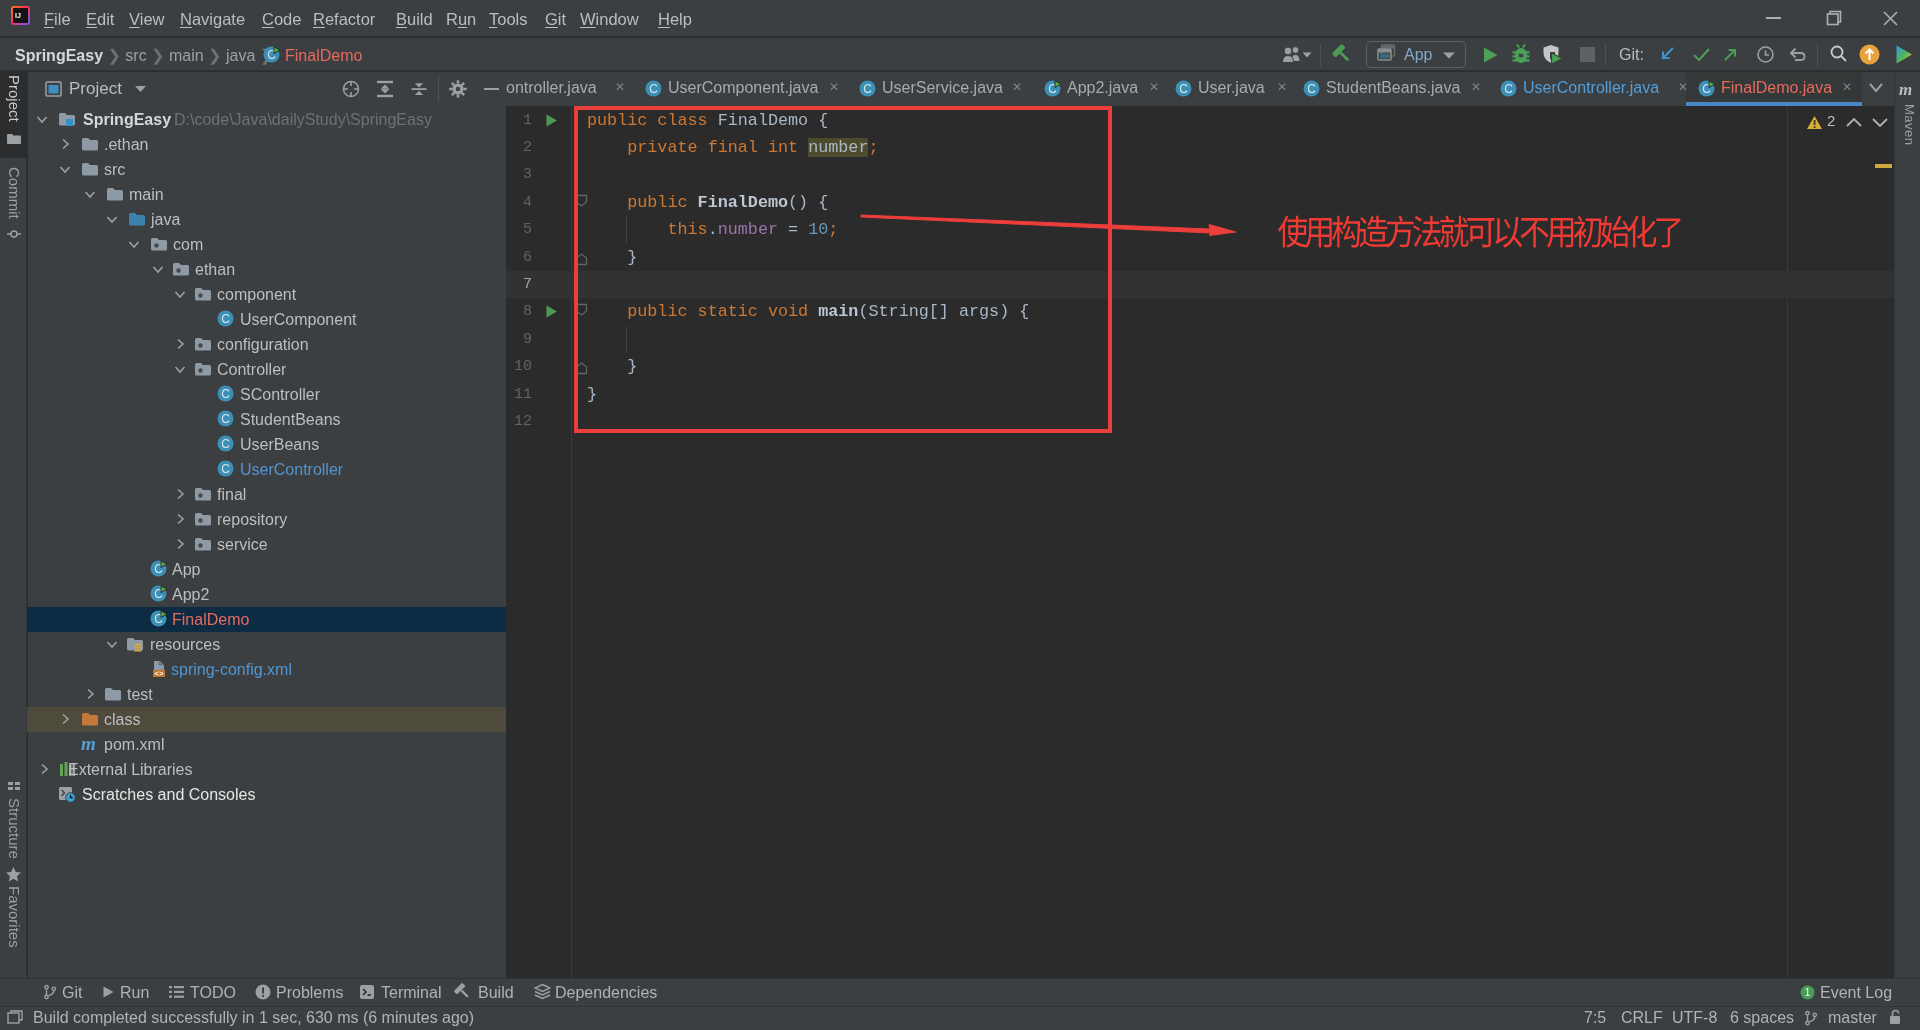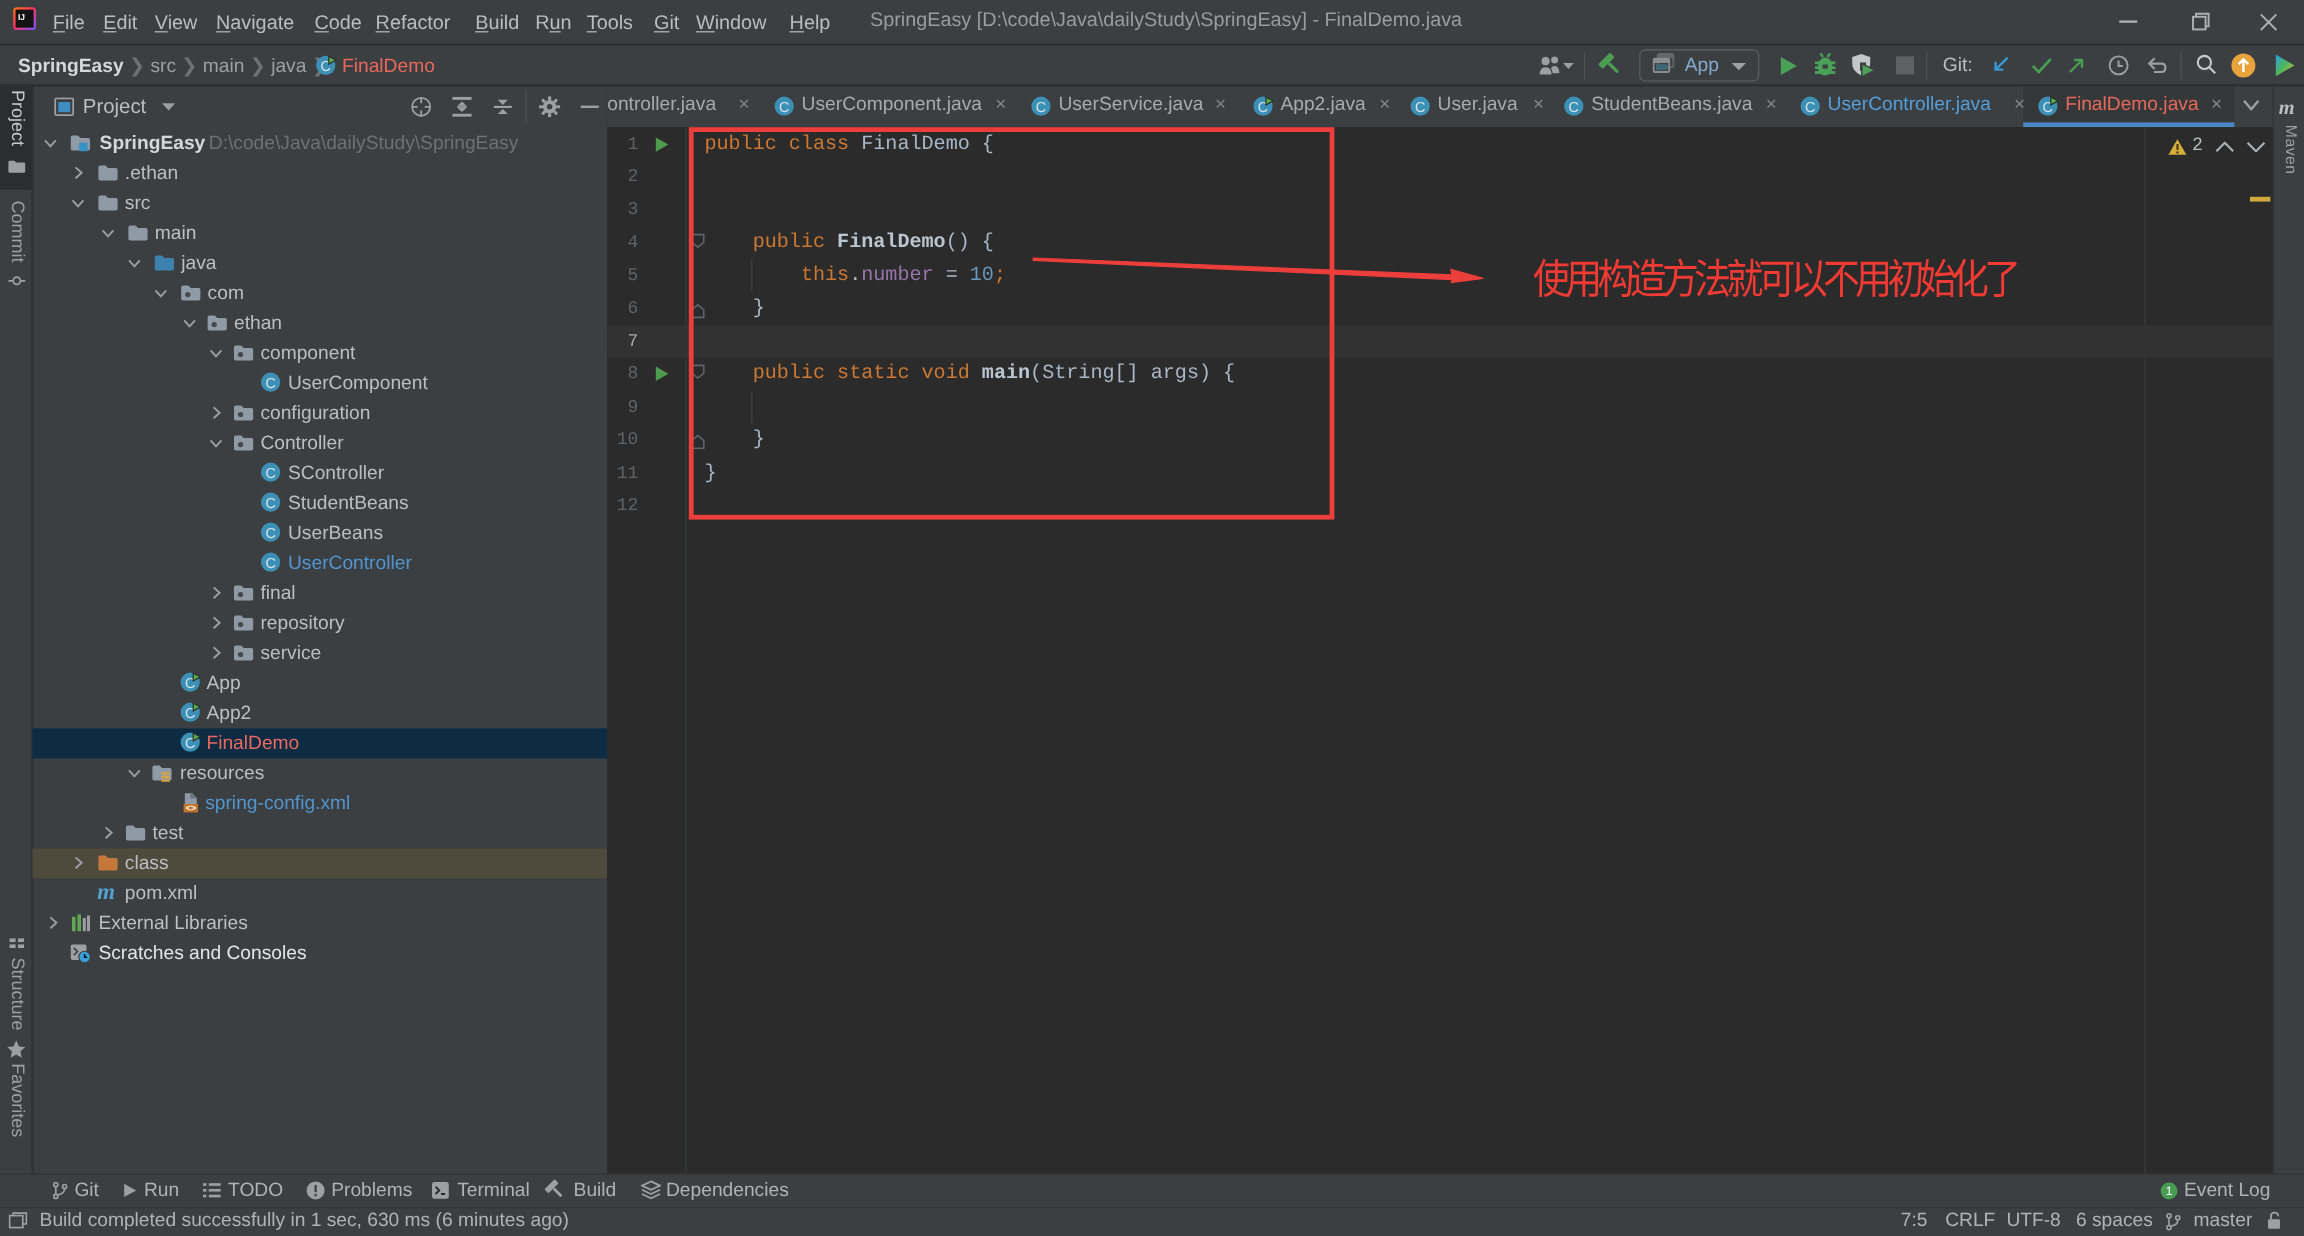--- a/index.html
+++ b/index.html
@@ -113,21 +113,20 @@
         </g>
 </defs>
     </svg>
 
 
 <div style="position:absolute;left:0;top:0;width:1920px;height:37px;background:#3c3f41;border-bottom:1px solid #2f3234"></div>
 <div style="position:absolute;left:11px;top:6px;width:19px;height:19px;border-radius:3px;background:linear-gradient(135deg,#f97a12,#fe315d 45%,#6b57ff)"></div>
 <div style="position:absolute;left:13px;top:8px;width:15px;height:15px;background:#131313"></div>
 <div style="position:absolute;left:15px;top:10px;font-size:7px;font-weight:bold;color:#fff;line-height:11px">IJ</div>
 <div class="mi" style="left:44px"><u>F</u>ile</div><div class="mi" style="left:86px"><u>E</u>dit</div><div class="mi" style="left:129px"><u>V</u>iew</div><div class="mi" style="left:180px"><u>N</u>avigate</div><div class="mi" style="left:262px"><u>C</u>ode</div><div class="mi" style="left:313px"><u>R</u>efactor</div><div class="mi" style="left:396px"><u>B</u>uild</div><div class="mi" style="left:446px">R<u>u</u>n</div><div class="mi" style="left:489px"><u>T</u>ools</div><div class="mi" style="left:545px"><u>G</u>it</div><div class="mi" style="left:580px"><u>W</u>indow</div><div class="mi" style="left:658px"><u>H</u>elp</div>
-<div style="position:absolute;left:725px;top:8px;font-size:16.5px;color:#9a9da0">SpringEasy [D:\code\Java\dailyStudy\SpringEasy] - FinalDemo.java</div>
 <div style="position:absolute;left:1766px;top:17px;width:15px;height:2px;background:#afafaf"></div>
 <svg class="ic" style="left:1826px;top:10px" width="16" height="16">
       <path d="M4 4 V1.5 H14.5 V12 H12" fill="none" stroke="#afafaf" stroke-width="1.6"></path>
       <rect x="1.5" y="4" width="10.5" height="10.5" fill="none" stroke="#afafaf" stroke-width="1.6"></rect>
     </svg>
 <svg class="ic" style="left:1883px;top:11px" width="15" height="15">
       <path d="M1 1 L14 14 M14 1 L1 14" stroke="#afafaf" stroke-width="1.6"></path>
     </svg>
 
 
@@ -455,21 +454,21 @@
 <svg class="ic" style="left:81px;top:735px" width="18" height="18">
       <use href="#maven"></use>
     </svg>
 <div class="tl" style="left:104px;top:732px;color:#bcbec2;font-weight:normal">pom.xml</div>
 <svg class="ic" style="left:36px;top:761px" width="16" height="16">
       <use href="#chevr"></use>
     </svg>
 <svg class="ic" style="left:58px;top:760px" width="18" height="18">
       <use href="#extlib"></use>
     </svg>
-<div class="tl" style="left:82px;top:757px;color:#bcbec2;font-weight:normal">External Libraries</div>
+<div class="tl" style="left:68px;top:757px;color:#bcbec2;font-weight:normal">External Libraries</div>
 <svg class="ic" style="left:58px;top:785px" width="18" height="18">
       <use href="#scratch"></use>
     </svg>
 <div class="tl" style="left:82px;top:782px;color:#e5e5e5;font-weight:normal">Scratches and Consoles</div>
 
 
 <div style="position:absolute;left:506px;top:72px;width:1388px;height:34px;background:#3c3f41"></div>
 <div style="position:absolute;left:1686px;top:72px;width:176px;height:31px;background:#353839"></div>
 <div style="position:absolute;left:1686px;top:102px;width:176px;height:4px;background:#4a86c4"></div>
 <div class="tabt" style="left:506px;color:#a6abae">ontroller.java</div>
@@ -533,20 +532,21 @@
     </svg>
 <svg class="ic" style="left:575px;top:303px" width="13" height="17">
       <use href="#foldtop"></use>
     </svg>
 <svg class="ic" style="left:575px;top:358px" width="13" height="17">
       <use href="#foldbot"></use>
     </svg>
 <div class="ln" style="top:106.6px;color:#606366">1</div>
 <div class="cl" style="top:106.6px"><span style="color:#cc7832">public class</span> FinalDemo {</div>
 <div class="ln" style="top:134.0px;color:#606366">2</div>
+<div class="cl" style="top:134.0px">&nbsp;&nbsp;&nbsp;&nbsp;<span style="color:#cc7832">private final int </span><span style="background:#4e4a2e">number</span><span style="color:#cc7832">;</span></div>
 <div class="ln" style="top:161.4px;color:#606366">3</div>
 <div class="ln" style="top:188.8px;color:#606366">4</div>
 <div class="cl" style="top:188.8px">&nbsp;&nbsp;&nbsp;&nbsp;<span style="color:#cc7832">public </span><b style="color:#bcc6d1">FinalDemo</b>() {</div>
 <div class="ln" style="top:216.2px;color:#606366">5</div>
 <div class="cl" style="top:216.2px">&nbsp;&nbsp;&nbsp;&nbsp;&nbsp;&nbsp;&nbsp;&nbsp;<span style="color:#cc7832">this</span>.<span style="color:#9876aa">number</span> = <span style="color:#6897bb">10</span><span style="color:#cc7832">;</span></div>
 <div class="ln" style="top:243.6px;color:#606366">6</div>
 <div class="cl" style="top:243.6px">&nbsp;&nbsp;&nbsp;&nbsp;}</div>
 <div class="ln" style="top:271.0px;color:#a4a6a8">7</div>
 <div class="ln" style="top:298.4px;color:#606366">8</div>
 <div class="cl" style="top:298.4px">&nbsp;&nbsp;&nbsp;&nbsp;<span style="color:#cc7832">public static void </span><b style="color:#bcc6d1">main</b>(String[] args) {</div>

